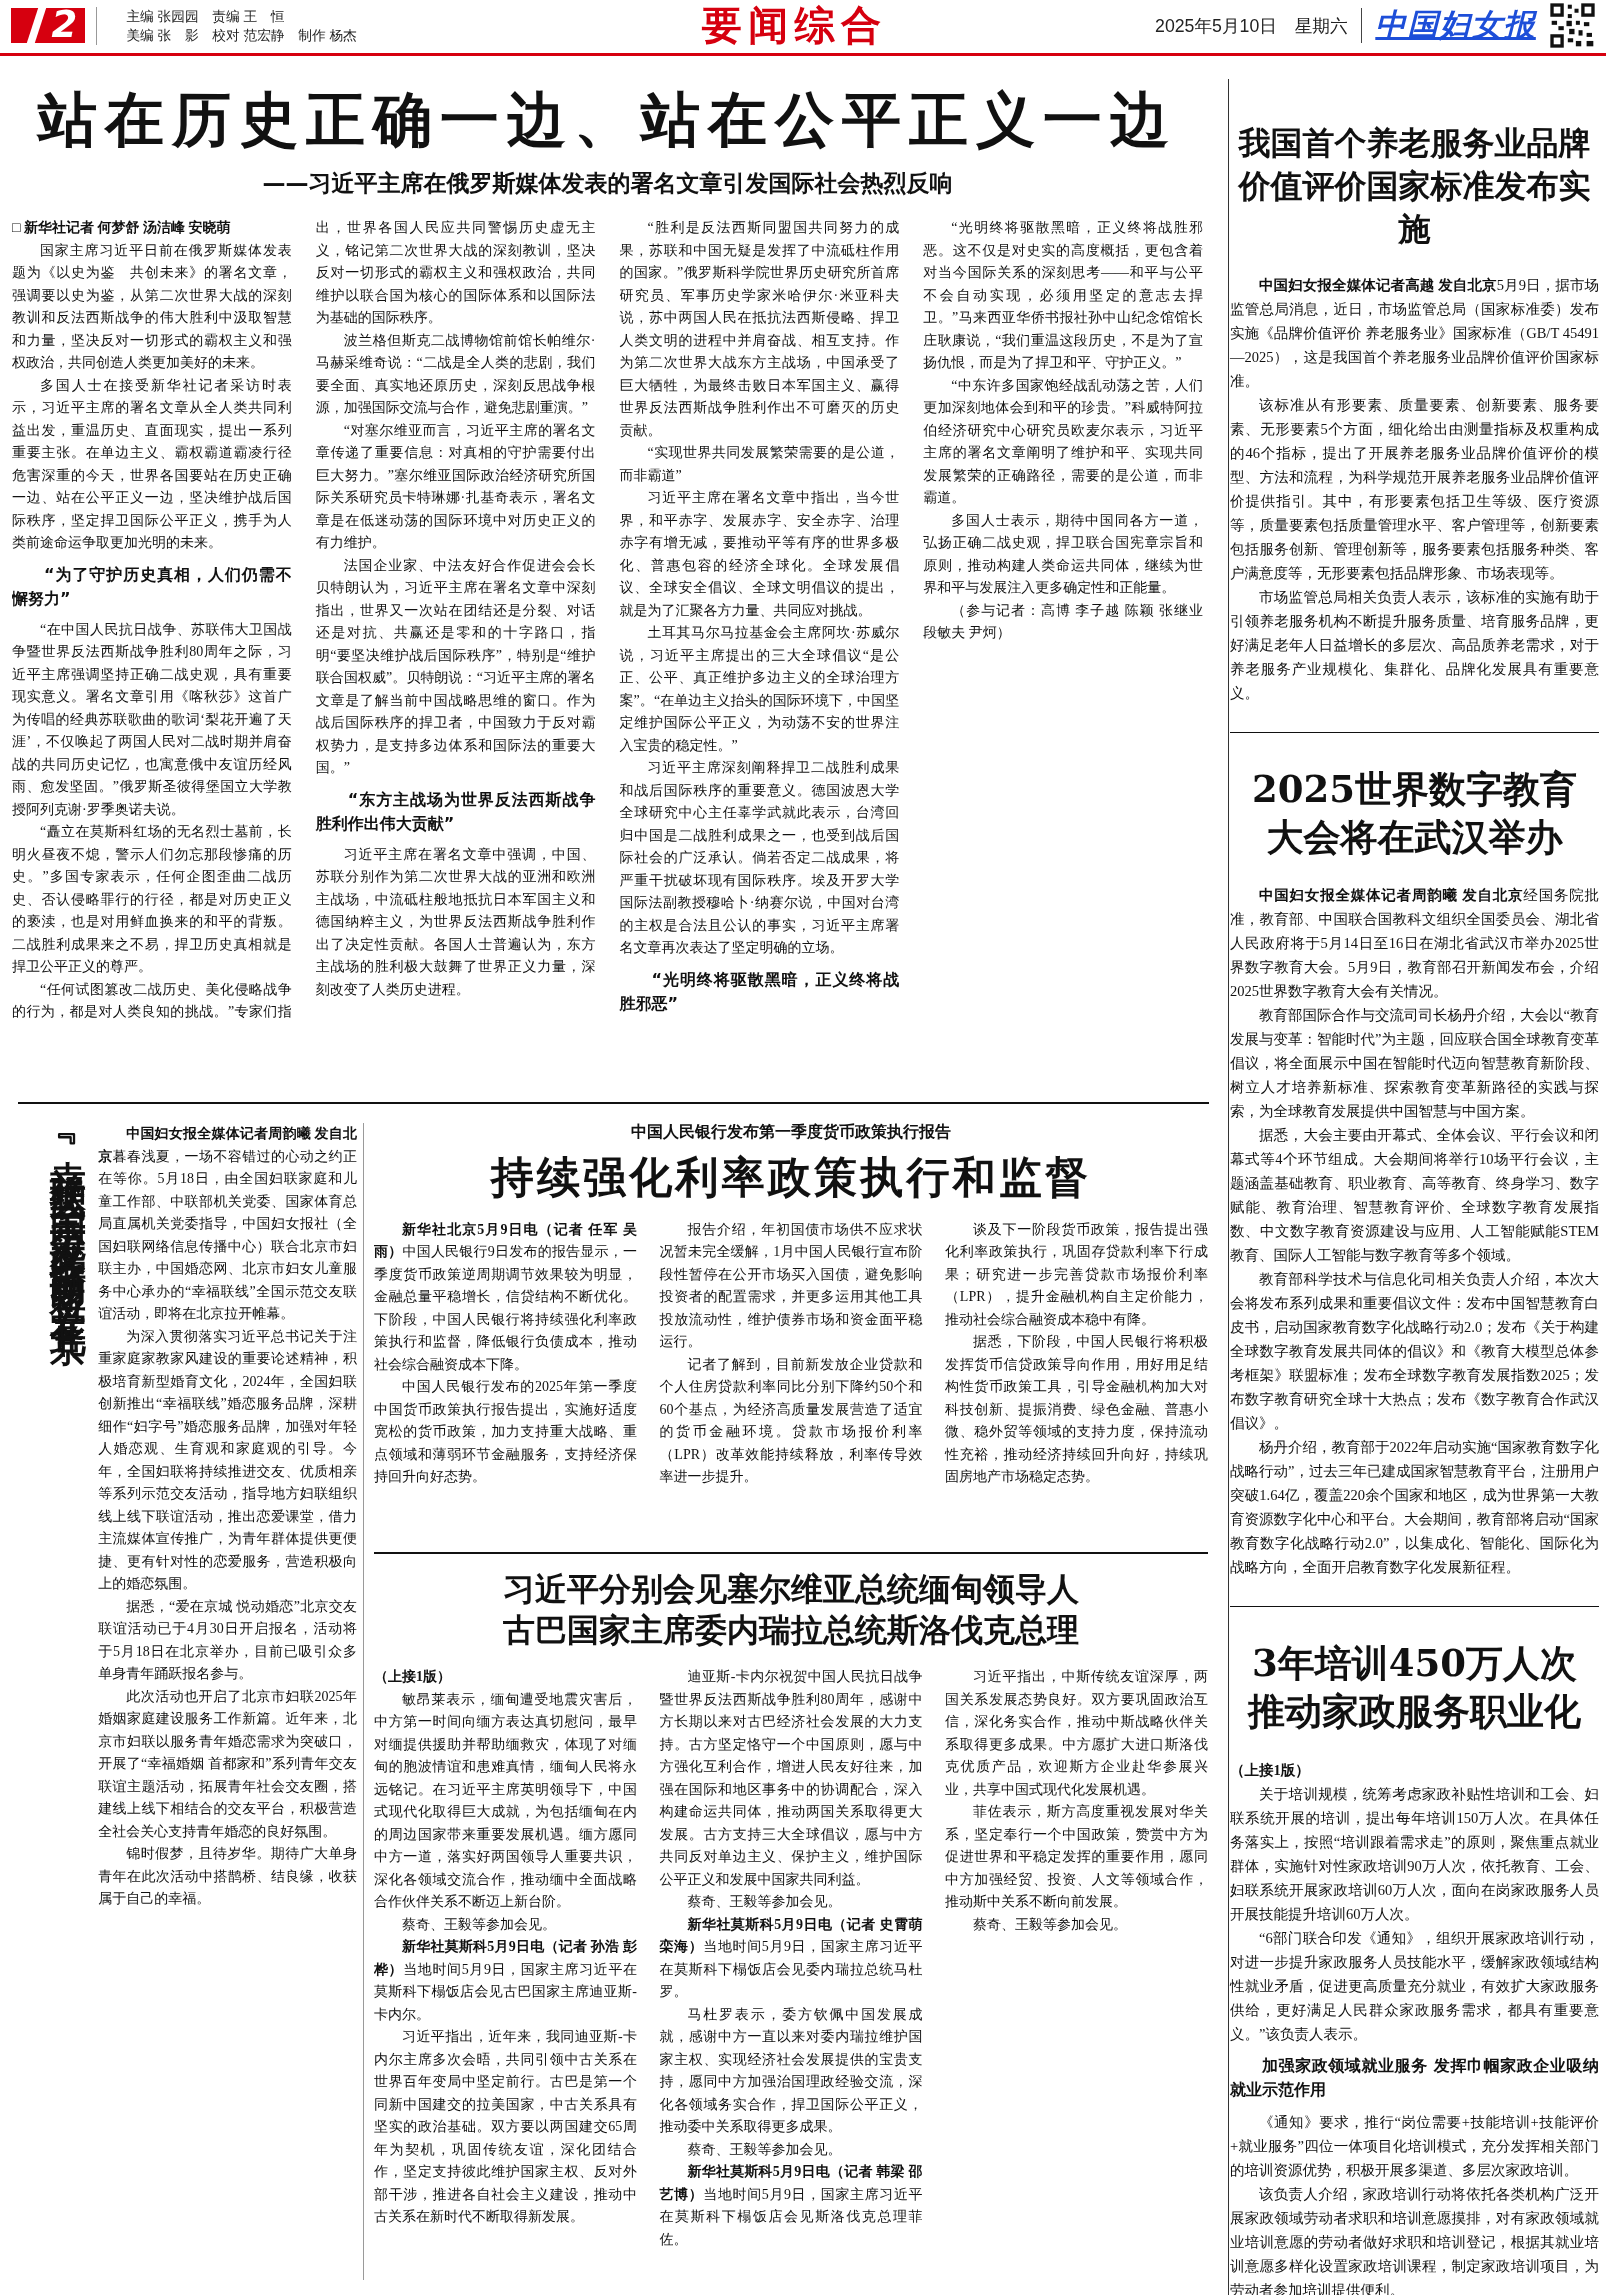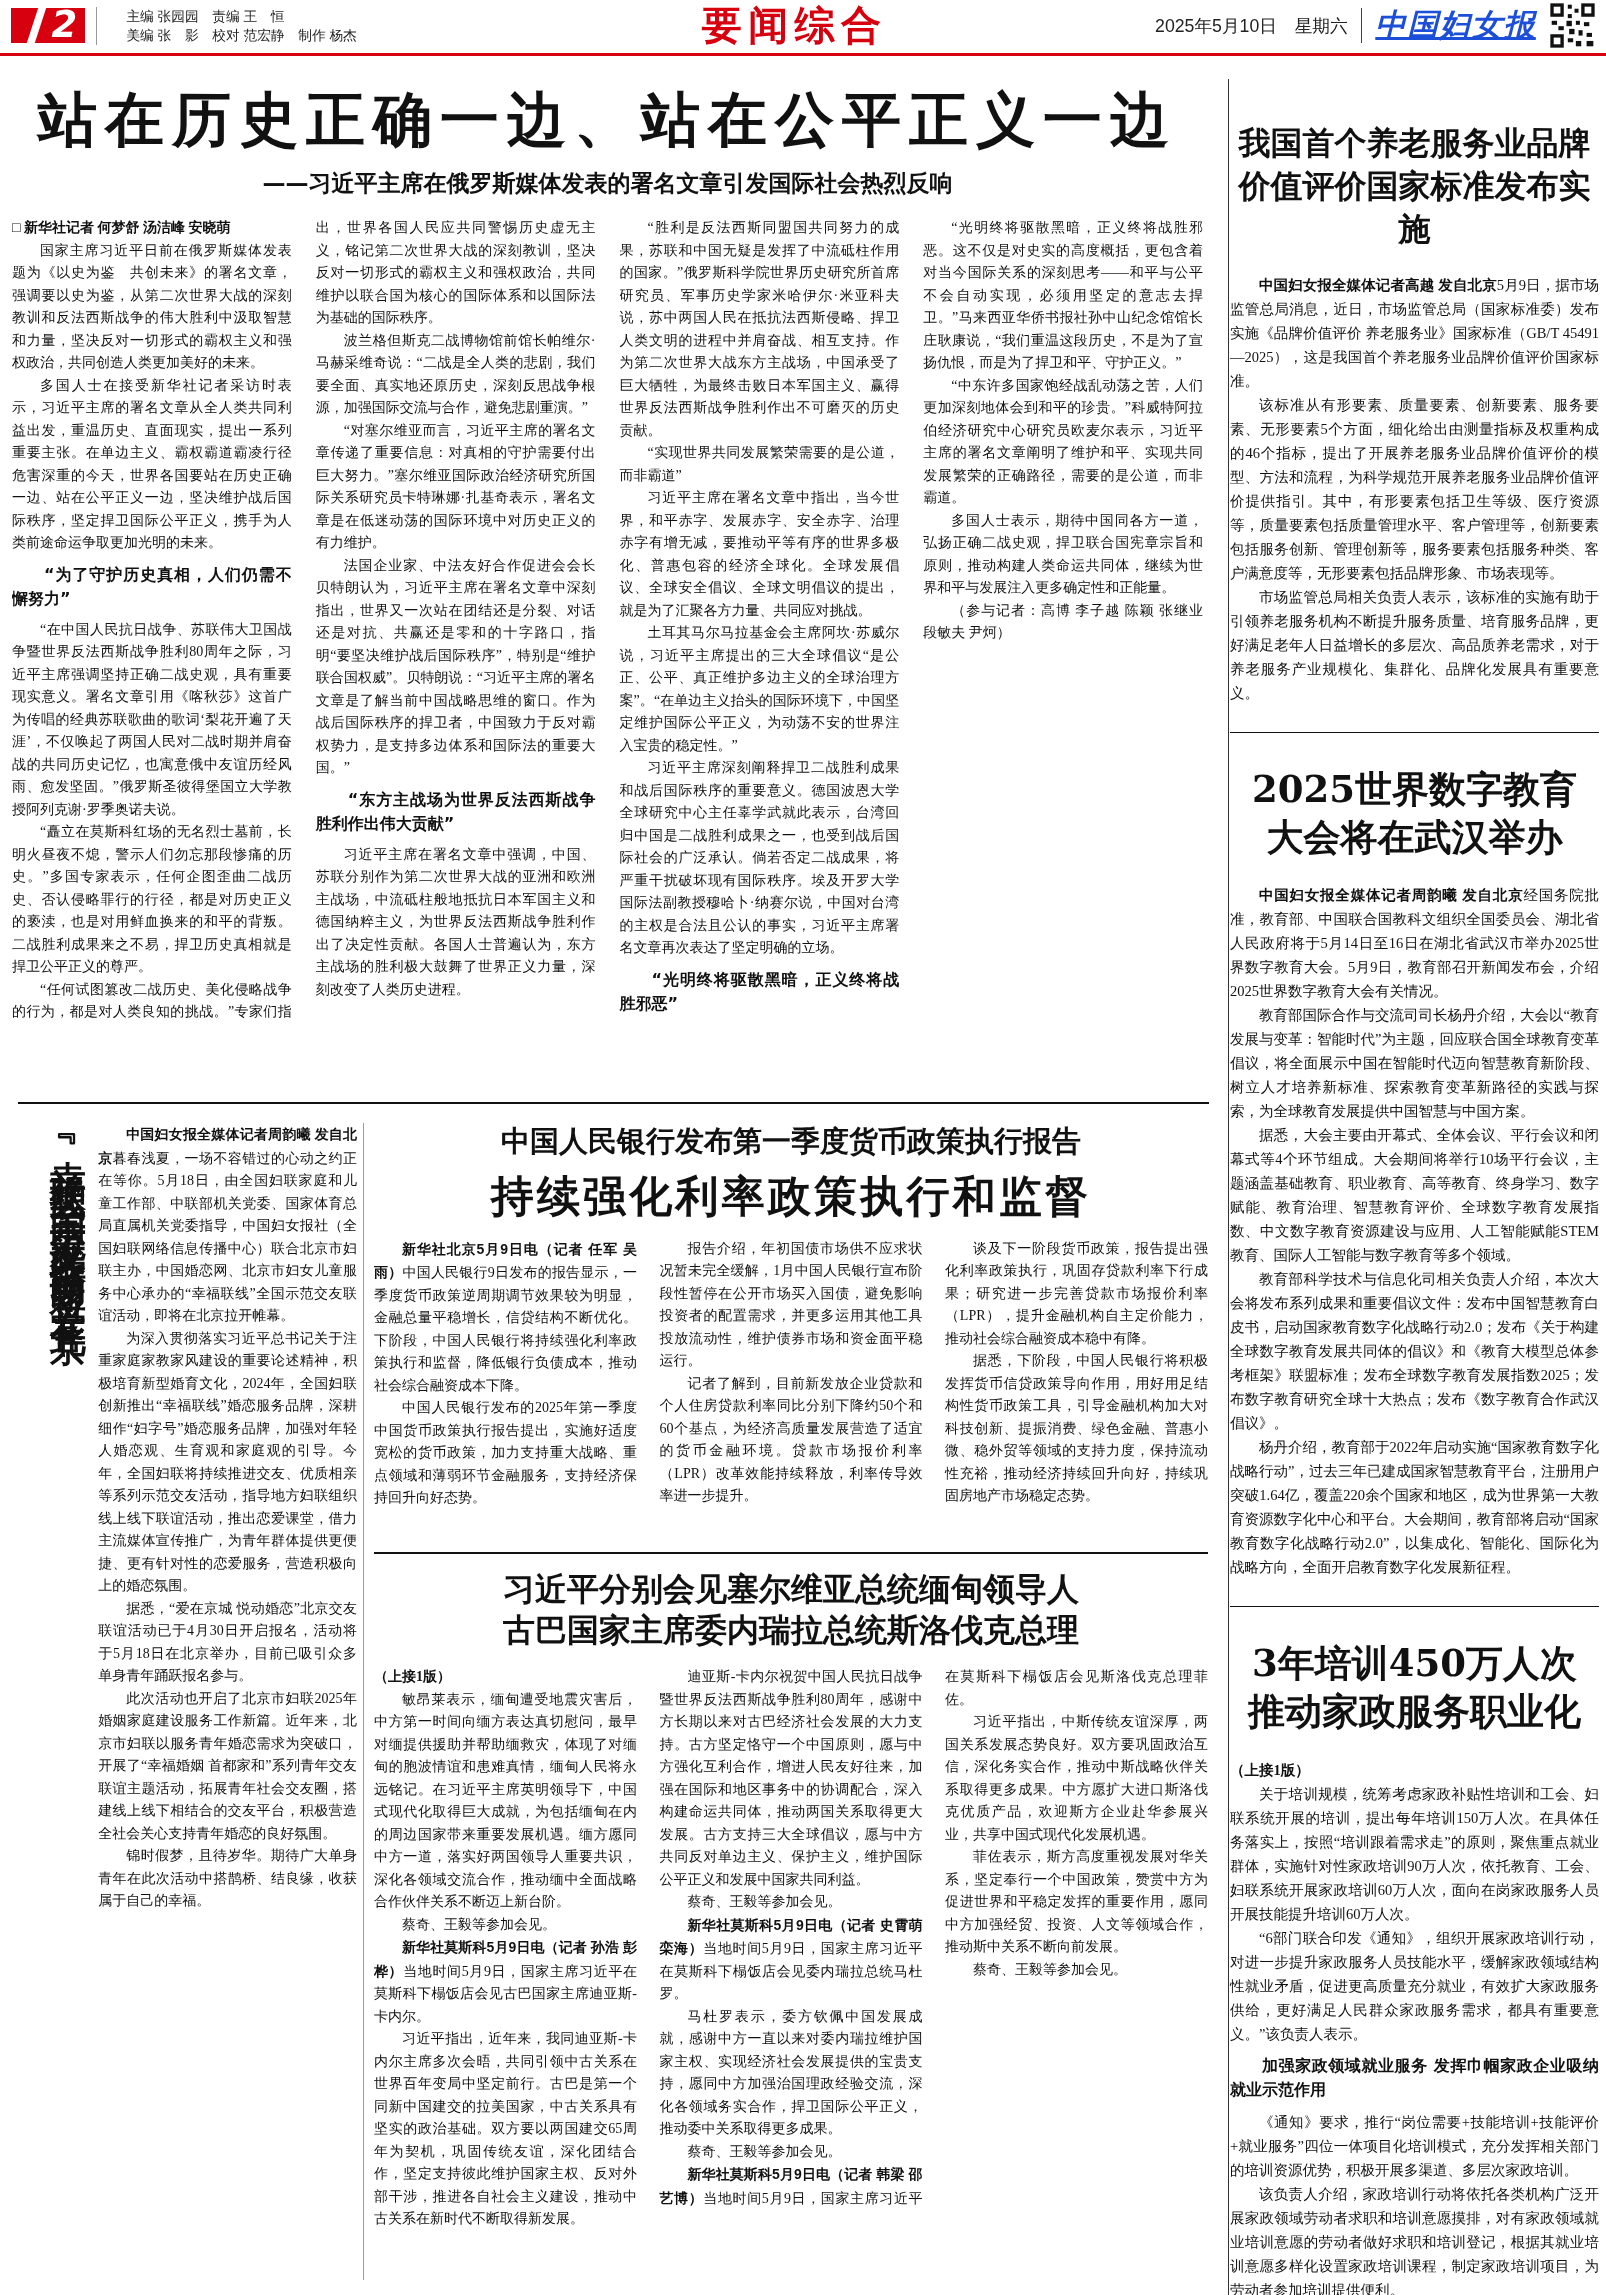--- a/index.html
+++ b/index.html
@@ -17,35 +17,35 @@
   .vbar{width:1.6px;height:35px;background:#444;}
   .masthead{color:#1d4ed8;font-weight:bold;font-style:italic;font-size:30.5px;font-family:"Liberation Serif",serif;letter-spacing:1.6px;text-decoration:underline;}
   .qr{width:47px;height:47px;flex:0 0 auto;}
   .redrule{position:absolute;left:0;top:53px;width:1607px;height:3.2px;background:#d6000f;}
   
   p{margin:0;padding:0;text-align:justify;text-indent:2em;}
   .body17 p{font-size:14px;line-height:22.5px;}
   .body18 p{font-size:14.5px;line-height:24px;}
   p.noindent{text-indent:0;font-weight:bold;}
   p.subhead{font-family:"DejaVu Sans","Liberation Sans",sans-serif;font-weight:bold;font-size:16px;line-height:24px;margin:8px 0;}
-  b{font-family:Liberation Sans, sans-serif;}
+  b{font-family:Liberation Serif, serif;}
   
   .lead{position:absolute;left:12px;top:67px;width:1191px;}
   .lead h1{margin:17.7px 0 0 0;text-align:center;font-size:59px;line-height:1.2;font-weight:bold;letter-spacing:8px;font-family:"DejaVu Serif","Liberation Serif",serif;}
   .lead .deck{text-align:center;font-size:23px;font-weight:bold;margin:13px 0 17.7px 0;font-family:"DejaVu Sans",sans-serif;text-indent:0;}
   .lead .cols{height:807px;column-count:4;column-gap:24px;column-fill:auto;overflow:hidden;}
   .hdiv-main{position:absolute;left:17.7px;top:1102px;width:1191px;height:1.6px;background:#111;}
   
   .happiness{position:absolute;left:21px;top:1123px;width:336px;height:1157px;display:flex;}
   .vhead{writing-mode:vertical-rl;font-size:36px;font-weight:bold;line-height:1.0;letter-spacing:8px;height:1012px;flex:0 0 66px;font-family:"DejaVu Serif",serif;}
   .happiness .txt{flex:1;margin-left:11.2px;overflow:hidden;}
   .vsep{position:absolute;left:363px;top:1123px;width:0.8px;height:1157px;background:#9a9a9a;}
   
   .pboc{position:absolute;left:374px;top:1122px;width:834px;}
-  .pboc .kicker{text-align:center;font-size:29px;font-weight:bold;font-family:"DejaVu Sans",sans-serif;text-indent:0;}
+  .pboc .kicker{text-align:center;font-size:16px;font-weight:bold;font-family:"DejaVu Sans",sans-serif;text-indent:0;}
   .pboc h2{margin:6.4px 0 11.2px 0;text-align:center;font-size:43px;font-weight:bold;letter-spacing:3.2px;font-family:"DejaVu Serif",serif;}
   .pboc .cols{height:283px;column-count:3;column-gap:22.5px;column-fill:auto;overflow:hidden;}
   .hdiv-mid{position:absolute;left:374px;top:1552px;width:834px;height:1.6px;background:#111;}
   
   .meetings{position:absolute;left:374px;top:1564px;width:834px;}
   .meetings h2{margin:4.8px 0 14.5px 0;text-align:center;font-size:32px;line-height:1.3;font-weight:bold;font-family:"DejaVu Serif",serif;}
   .meetings .cols{height:587px;column-count:3;column-gap:22.5px;column-fill:auto;overflow:hidden;}
   
   .rail{position:absolute;left:1228px;top:79px;width:371px;height:2218px;border-left:0.8px solid #333;padding-left:1px;box-sizing:border-box;}
   .rail article{display:block;}

